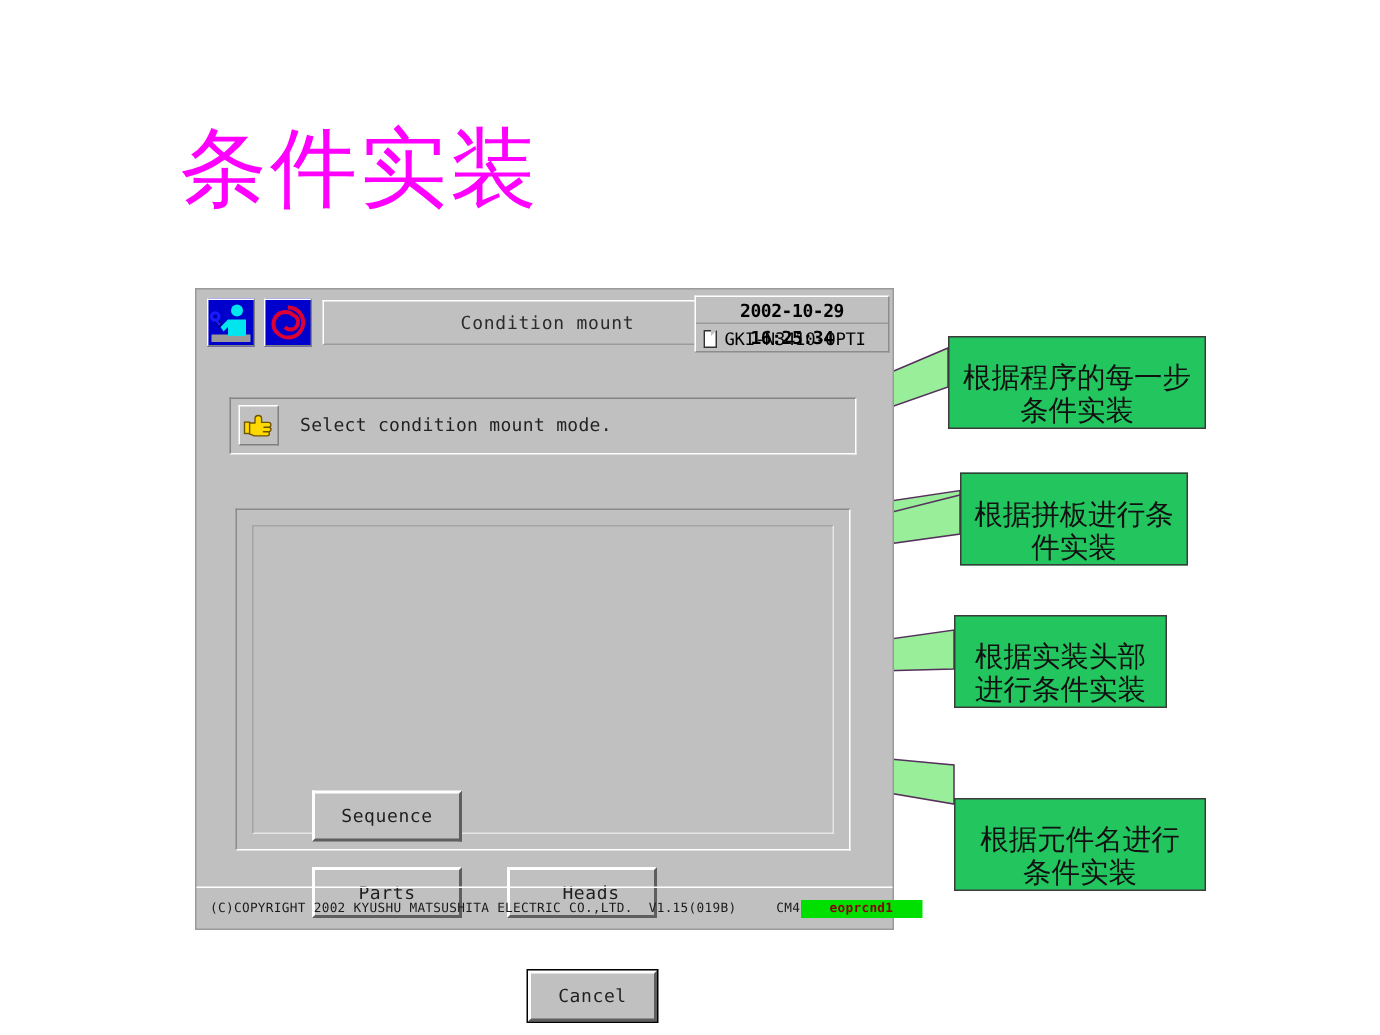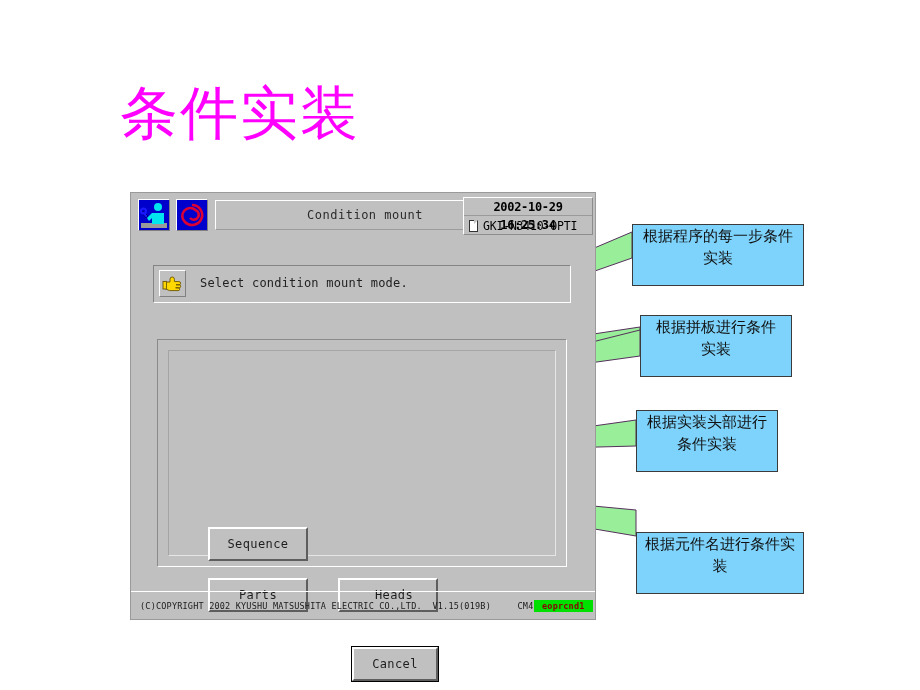--- a/index.html
+++ b/index.html
@@ -258,37 +258,37 @@
     white-space: pre;
   }
   #footer-tag {
     position: absolute;
     left: 403px;
     top: 8px;
     background: #00e000;
     color: #8a0000;
     font-size: 8.5px;
     font-weight: bold;
-    padding: 1px 8px;
+    padding: 1px 19px;
     letter-spacing: 0.2px;
   }
 
   
   .callout {
     position: absolute;
-    background: #7dd3fc;
+    background: #22c55e;
     border: 1px solid #3b3b3b;
     box-sizing: border-box;
     font-family: "DejaVu Sans", "Liberation Sans", sans-serif;
-    font-size: 15px;
+    font-size: 19px;
     line-height: 22px;
     color: #111111;
     text-align: center;
     display: flex;
-    align-items: flex-start;
+    align-items: flex-end;
     justify-content: center;
     padding: 0 8px;
   }
   #callout-1 { left: 632px; top: 224px; width: 172px; height: 62px; }
   #callout-2 { left: 640px; top: 315px; width: 152px; height: 62px; }
   #callout-3 { left: 636px; top: 410px; width: 142px; height: 62px; }
   #callout-4 { left: 636px; top: 500px; width: 168px; height: 62px; margin-top: 32px; }
 
   #connector-layer {
     position: absolute;

